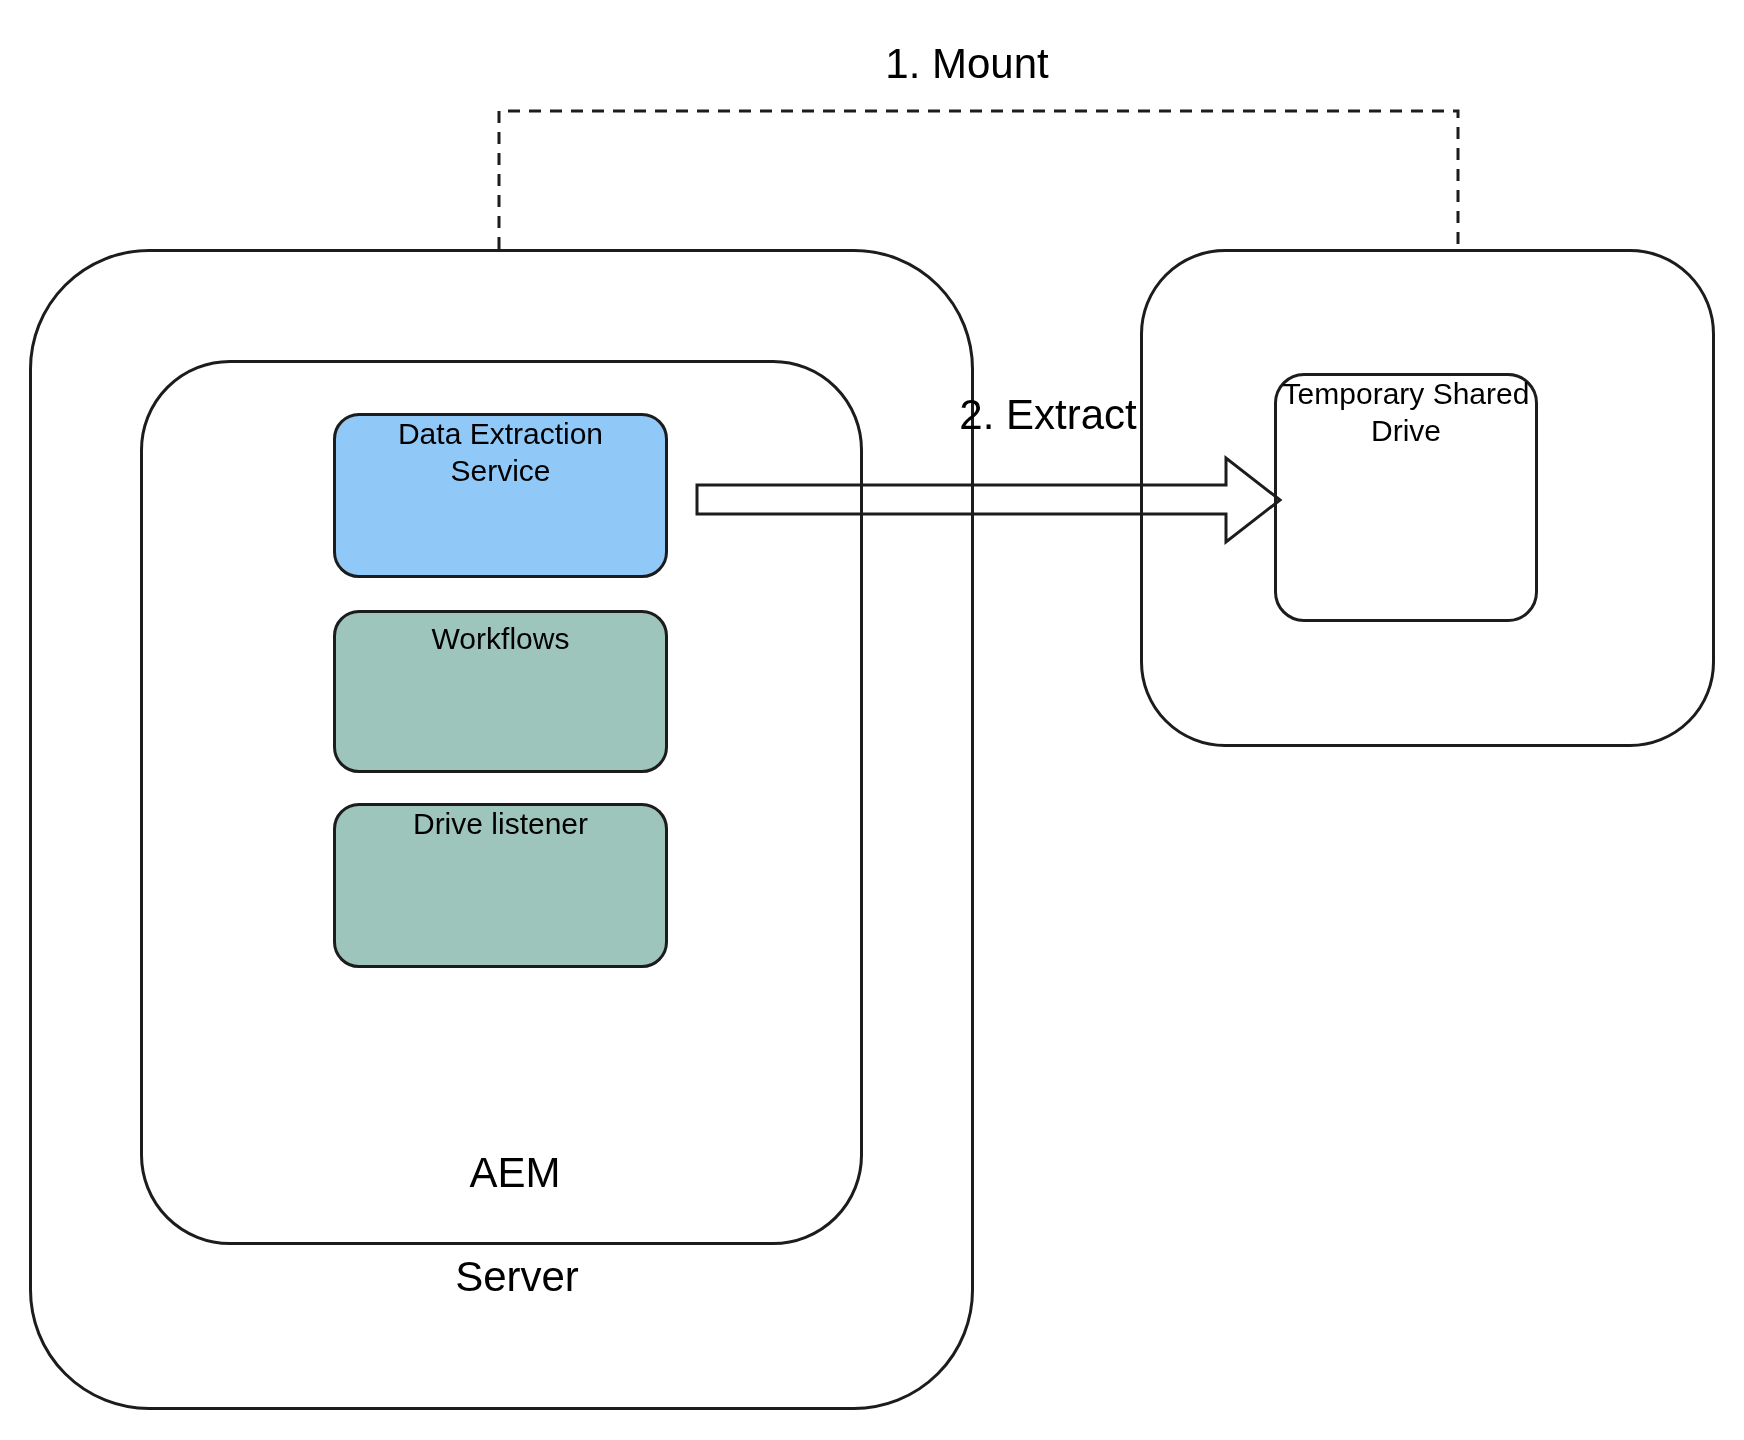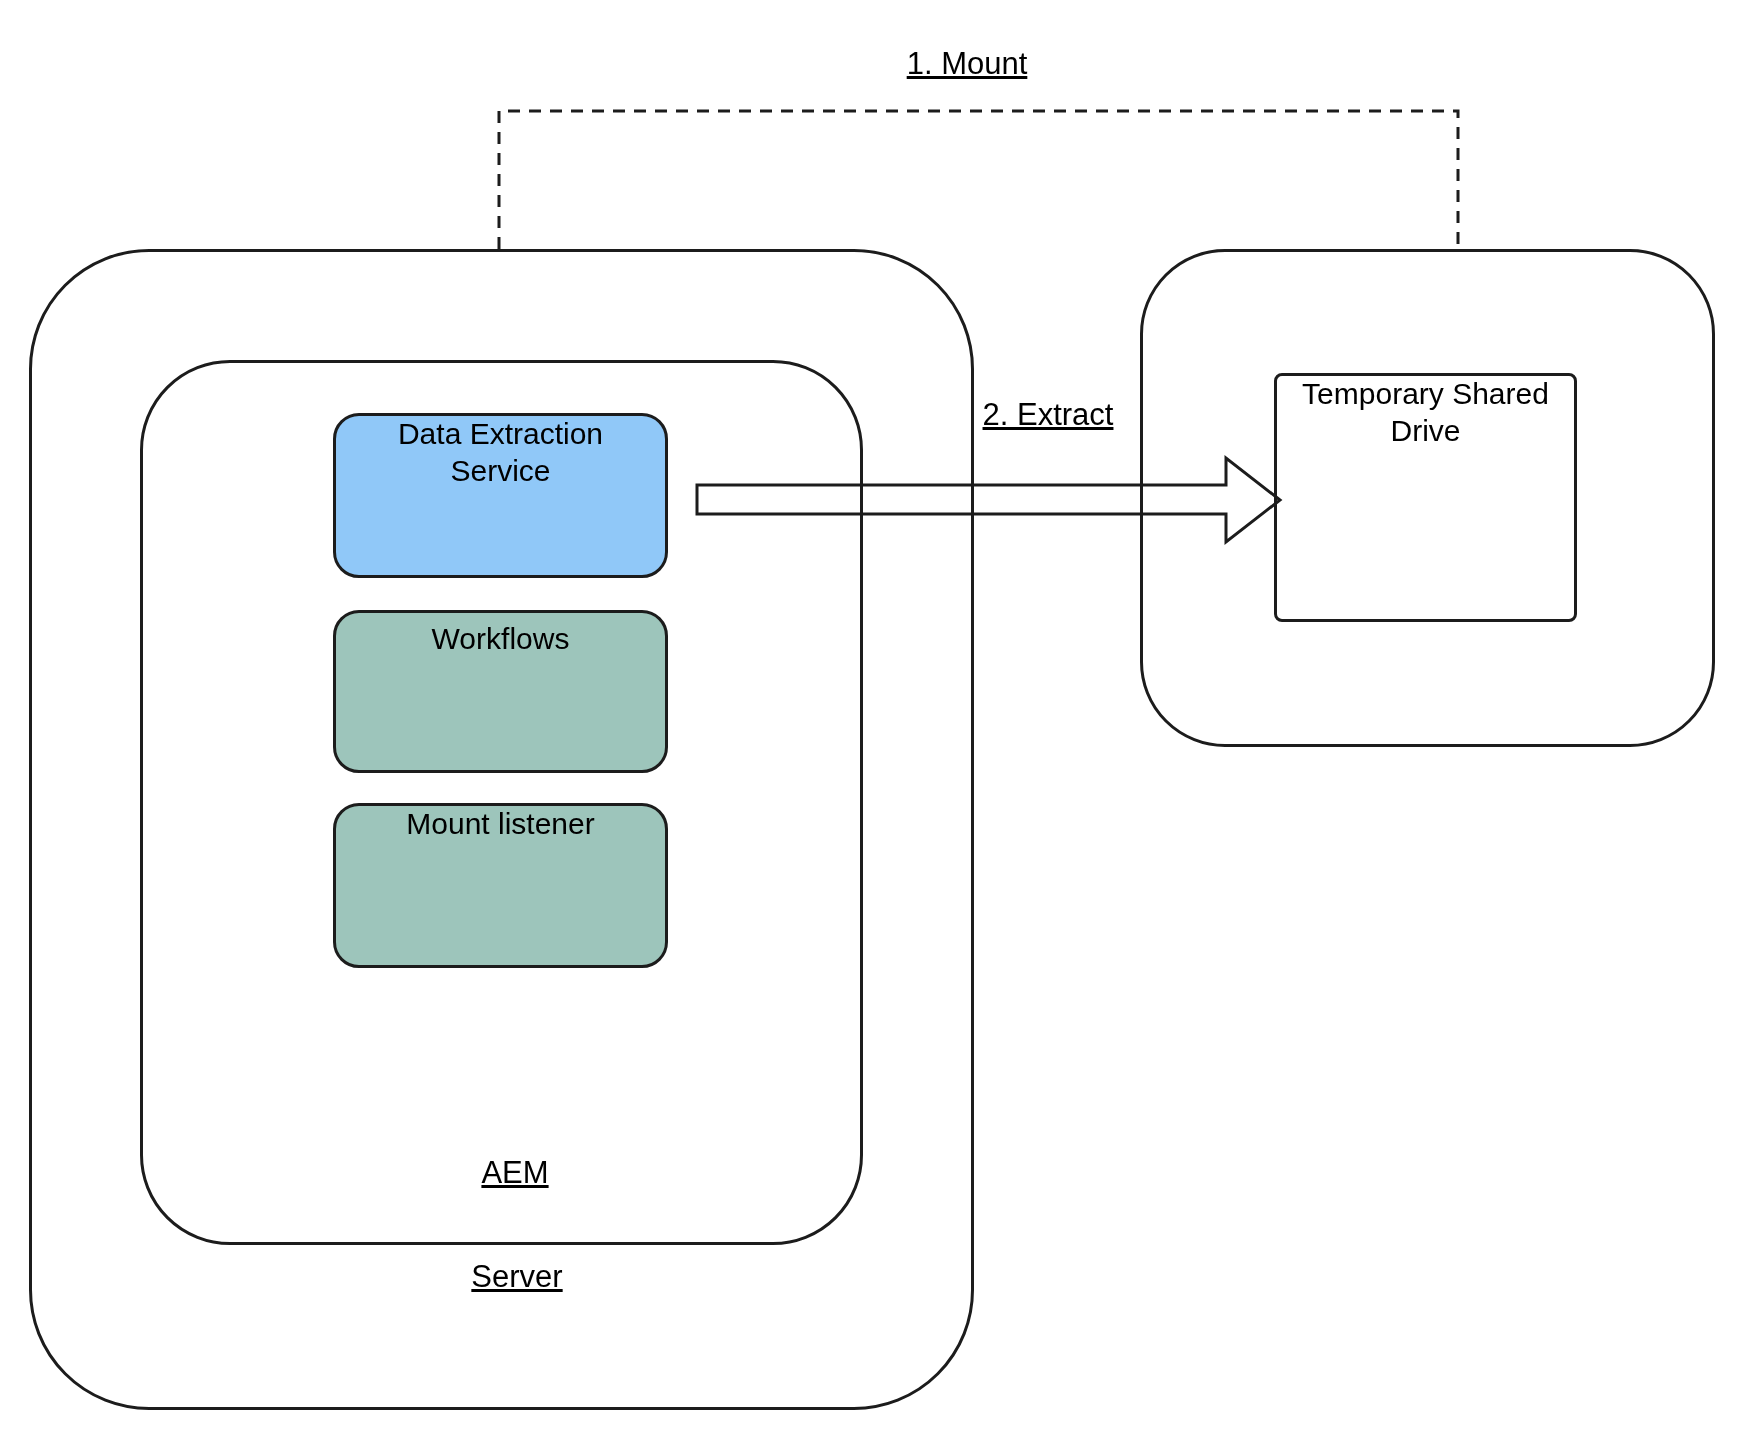--- a/index.html
+++ b/index.html
@@ -28,28 +28,27 @@
     text-align: center;
     font-size: 30px;
     line-height: 1.22;
   }
   .node-des   { left: 333px; top: 413px; width: 335px; height: 165px; border-radius: 26px;
                 background: var(--node_blue_fill, #90c8f8); padding: 0 32px; }
   .node-wf    { left: 333px; top: 610px; width: 335px; height: 163px; border-radius: 26px;
                 background: var(--node_green_fill, #9dc5bb); padding: 8px 32px; }
   .node-el    { left: 333px; top: 803px; width: 335px; height: 165px; border-radius: 26px;
                 background: var(--node_green_fill, #9dc5bb); padding: 0 32px; }
-  .node-tsd   { left: 1274px; top: 373px; width: 303px; height: 249px; border-radius: 8px;
+  .node-tsd   { left: 1274px; top: 373px; width: 264px; height: 249px; border-radius: 30px;
                 background: transparent; padding: 0 4px; }
   .float-label {
     position: absolute;
     transform: translate(-50%, -50%);
-    font-size: 31px;
+    font-size: 42px;
     white-space: nowrap;
-    text-decoration: underline;
   }
   .lbl-mount   { left: 967px;  top: 64px; }
   .lbl-extract { left: 1048px; top: 415px; }
   .lbl-aem     { left: 515px;  top: 1173px; }
   .lbl-server  { left: 497px;  top: 1277px; margin-left: 20px; }
   .overlay {
     position: absolute;
     left: 0; top: 0;
     width: 1744px; height: 1440px;
     pointer-events: none;
@@ -78,21 +77,21 @@
 
   <div class="box node node-des">
     <span>Data Extraction Service</span>
   </div>
 
   <div class="box node node-wf">
     <span>Workflows</span>
   </div>
 
   <div class="box node node-el">
-    <span>Mount listener</span>
+    <span>Drive listener</span>
   </div>
 
   <div class="box node node-tsd">
     <span>Temporary Shared Drive</span>
   </div>
 
   <svg class="overlay" viewBox="0 0 1744 1440">
     <polyline class="dashed" points="499,249 499,111 1458,111 1458,249"></polyline>
     <polygon class="arrow" points="697,485 1226,485 1226,458 1280,500 1226,542 1226,514 697,514"></polygon>
   </svg>

